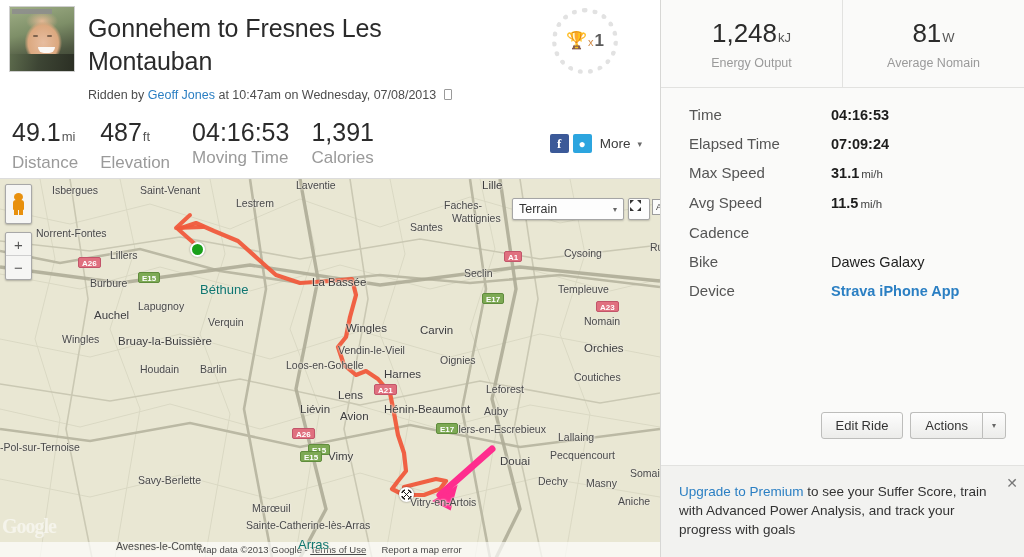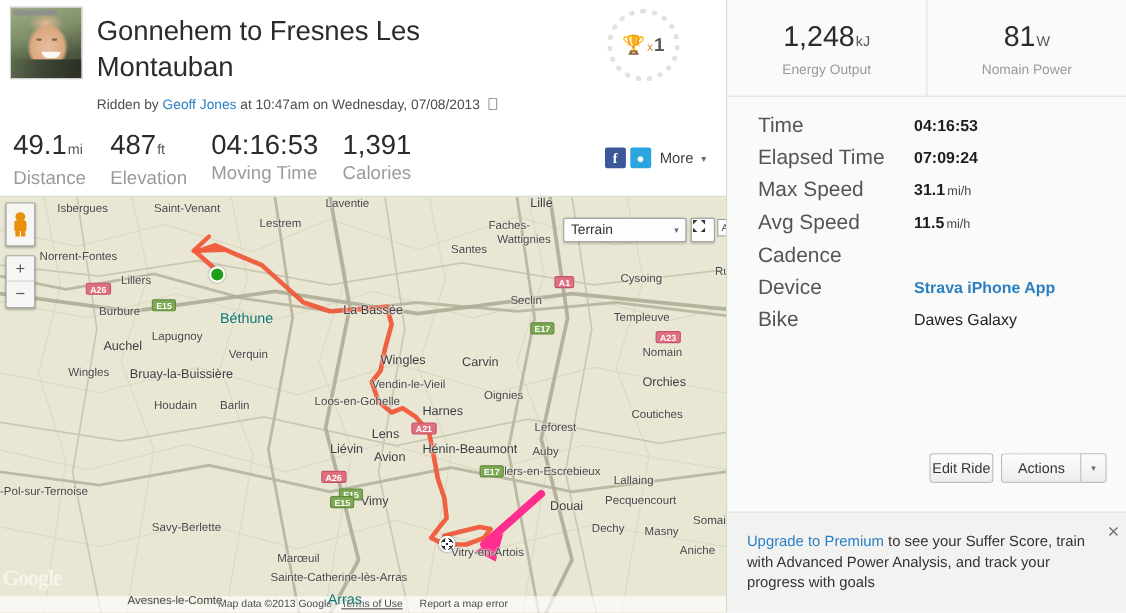--- a/index.html
+++ b/index.html
@@ -228,32 +228,32 @@
     flex: 1; display: flex; flex-direction: column;
     align-items: center; justify-content: center;
   }
   .bigstat:first-child { border-right: 1px solid #e2e2e0; }
   .bigstat .v { font-size: 26px; color: #2b2b2b; line-height: 30px; }
   .bigstat .v .u { font-size: 13px; color: #555; margin-left: 1px; }
   .bigstat .lbl { font-size: 12.5px; color: #9a9a9a; margin-top: 3px; }
 
   .table { padding: 18px 28px 0 28px; }
   .trow { display: flex; align-items: flex-start; margin-bottom: 11px; }
-  .trow .k { width: 142px; font-size: 19px; color: #555; line-height: 18px; }
+  .trow .k { width: 142px; font-size: 15px; color: #555; line-height: 18px; }
   .trow .val { flex: 1; font-size: 14.5px; color: #1d1d1d; font-weight: 700; line-height: 18px; }
   .trow .val .u { font-size: 11.5px; font-weight: 400; color: #444; margin-left: 2px; }
   .trow .val.link { color: #2b7fc3; font-weight: 700; }
   .trow .val.plain { font-weight: 400; font-size: 14.5px; }
 
   .btnrow {
     position: absolute; right: 18px; top: 412px;
     display: flex; align-items: center;
   }
   .btn {
-    height: 27px; padding: 0 2px;
+    height: 27px; padding: 0 14px;
     background: linear-gradient(#fdfdfd, #ececea);
     border: 1px solid #bdbdbb; border-radius: 3px;
     font-size: 13px; color: #333;
     display: flex; align-items: center; justify-content: center;
     margin-left: 7px;
   }
   .btn-split { display: flex; margin-left: 7px; }
   .btn-split .main {
     height: 27px; padding: 0 14px;
     background: linear-gradient(#fdfdfd, #ececea);
@@ -510,21 +510,21 @@
   <div class="right">
 
 
     <div class="bigstats">
       <div class="bigstat">
         <div class="v"><span>1,248</span><span class="u">kJ</span></div>
         <div class="lbl">Energy Output</div>
       </div>
       <div class="bigstat">
         <div class="v"><span>81</span><span class="u">W</span></div>
-        <div class="lbl">Nomain Power</div>
+        <div class="lbl">Average Nomain</div>
       </div>
     </div>
 
     <div class="table">
       <div class="trow">
         <div class="k">Time</div>
         <div class="val">04:16:53</div>
       </div>
       <div class="trow">
         <div class="k">Elapsed Time</div>
@@ -536,26 +536,26 @@
       </div>
       <div class="trow">
         <div class="k">Avg Speed</div>
         <div class="val"><span>11.5</span><span class="u">mi/h</span></div>
       </div>
       <div class="trow">
         <div class="k">Cadence</div>
         <div class="val"></div>
       </div>
       <div class="trow">
+        <div class="k">Bike</div>
+        <div class="val plain">Dawes Galaxy</div>
+      </div>
+      <div class="trow">
         <div class="k">Device</div>
         <div class="val link">Strava iPhone App</div>
-      </div>
-      <div class="trow">
-        <div class="k">Bike</div>
-        <div class="val plain">Dawes Galaxy</div>
       </div>
     </div>
 
     <div class="btnrow">
       <div class="btn">Edit Ride</div>
       <div class="btn-split">
         <div class="main">Actions</div>
         <div class="drop">▾</div>
       </div>
     </div>

